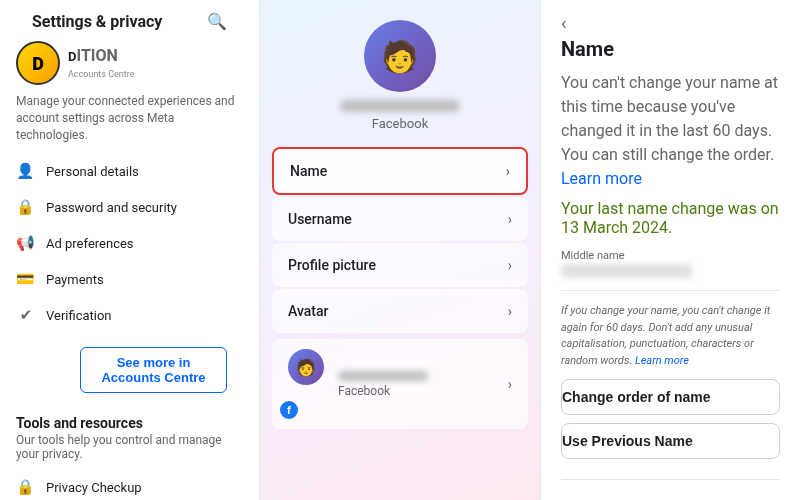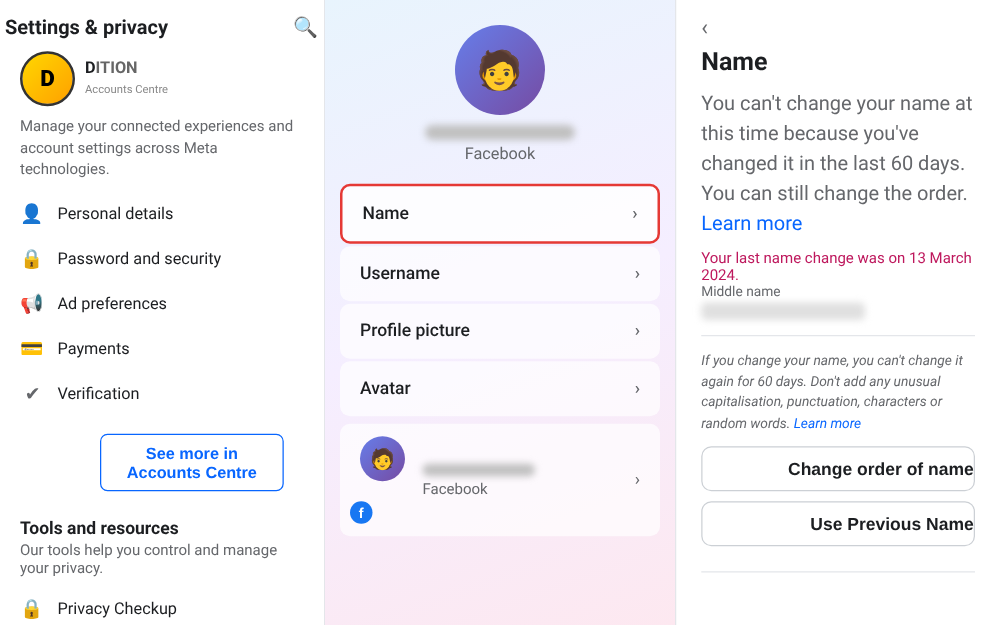--- a/index.html
+++ b/index.html
@@ -17,21 +17,21 @@
     .sidebar {
       width: 260px;
       min-width: 260px;
       background: #fff;
       height: 500px;
       overflow-y: auto;
       padding: 0;
       border-right: 1px solid #e4e6ea;
     }
     .sidebar-header {
-      padding: 12px 4px 6px;
+      padding: 12px 32px 6px;
     }
     .sidebar-header-title {
       font-weight: 700;
       font-size: 16px;
       color: #1c1e21;
     }
     .meta-text {
       font-size: 11px;
       color: #65676b;
       line-height: 1.4;
@@ -227,22 +227,23 @@
       font-size: 16px;
       color: #65676b;
       line-height: 1.5;
       margin-bottom: 8px;
     }
     .right-info-text a, .learn-more {
       color: #0866FF;
       text-decoration: none;
     }
     .last-change-text {
-      font-size: 12px;
-      color: #be185d;
+      font-size: 16px;
+      color: #4d7c0f;
+      margin-bottom: 12px;
     }
     .name-field-group {
       margin-bottom: 6px;
     }
     .name-field-label {
       font-size: 11px;
       color: #65676b;
       margin-bottom: 2px;
     }
     .name-field-value {
@@ -268,37 +269,37 @@
       width: 100%;
       padding: 9px 0;
       border: 1.5px solid #ccd0d5;
       border-radius: 8px;
       background: #fff;
       font-size: 14px;
       font-weight: 600;
       color: #1c1e21;
       cursor: pointer;
       margin-bottom: 8px;
-      text-align: right;
+      text-align: left;
     }
   </style>
 </head>
 <body>
 
 <div class="sidebar">
   <div class="sidebar-header">
     <div style="display:flex; align-items:center; justify-content:space-between;">
       <span class="sidebar-header-title">Settings &amp; privacy</span>
       <span style="font-size:16px; color:#65676b; cursor:pointer;">🔍</span>
     </div>
   </div>
 
   <div style="position:relative; padding: 4px 16px 8px; display:flex; align-items:center; gap:8px;">
     <div style="width:44px; height:44px; border-radius:50%; background:linear-gradient(135deg,#FFD700,#FFA000); border:2px solid #333; display:flex; align-items:center; justify-content:center; font-size:18px; font-weight:900;">D</div>
-    <div style="font-size:13px; font-weight:700; color:#1c1e21; line-height:1.2;">D<span style="font-size:13px; color:#666;text-align:right;">ITION</span><br><span style="font-size:9px; font-weight:400; color:#888;">Accounts Centre</span></div>
+    <div style="font-size:13px; font-weight:700; color:#1c1e21; line-height:1.2;">D<span style="font-size:16px; color:#666;text-align:right;">ITION</span><br><span style="font-size:9px; font-weight:400; color:#888;">Accounts Centre</span></div>
   </div>
 
   <div class="meta-text" style="padding:0 16px 6px; font-size:12px; color:#65676b;">Manage your connected experiences and account settings across Meta technologies.</div>
 
   <div class="sidebar-section">
     <div class="sidebar-item">
       <span class="item-icon">👤</span>
       <span>Personal details</span>
     </div>
     <div class="sidebar-item">

